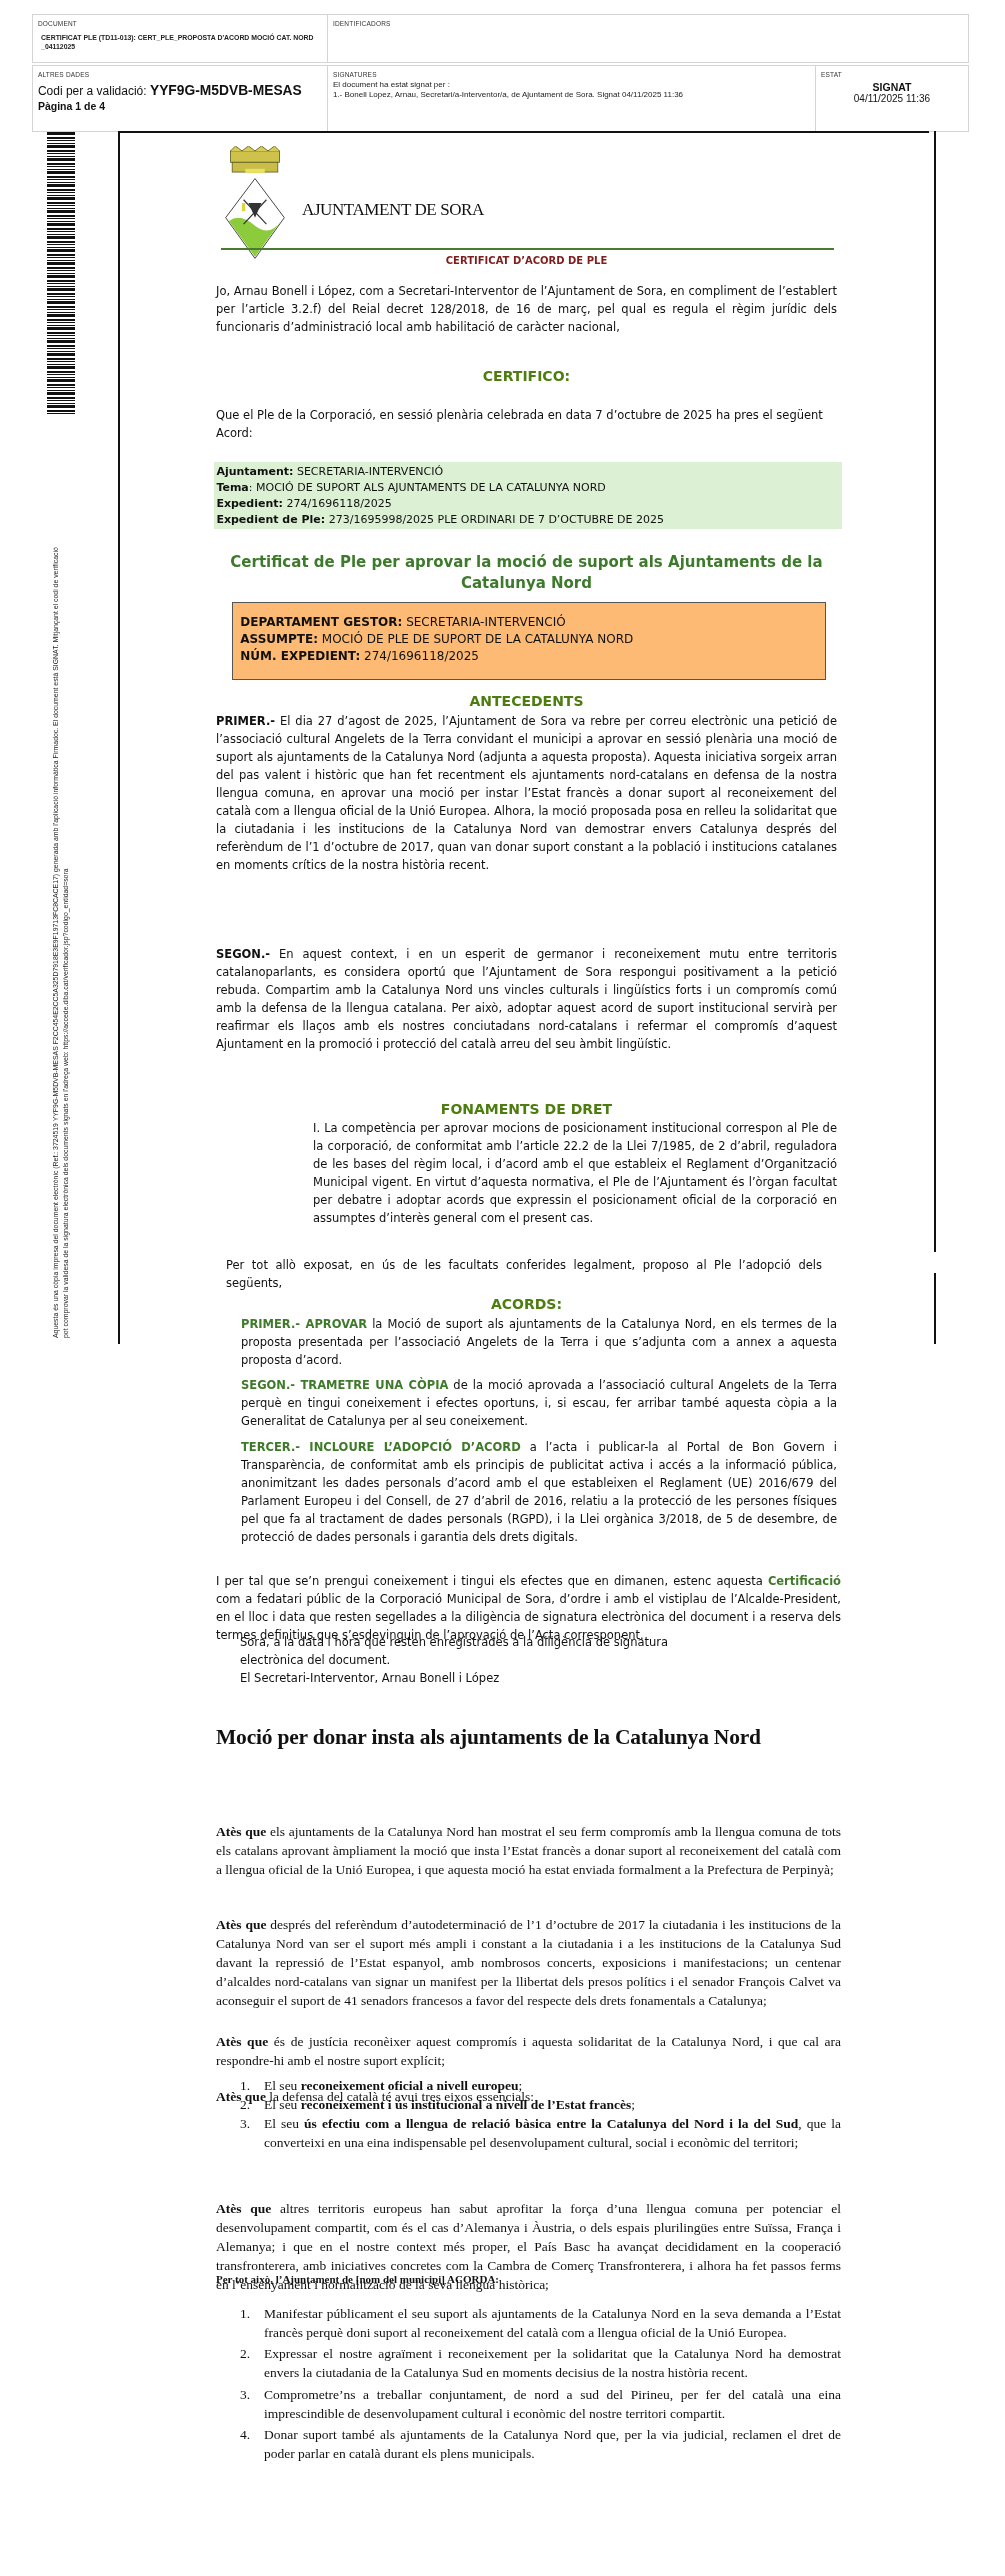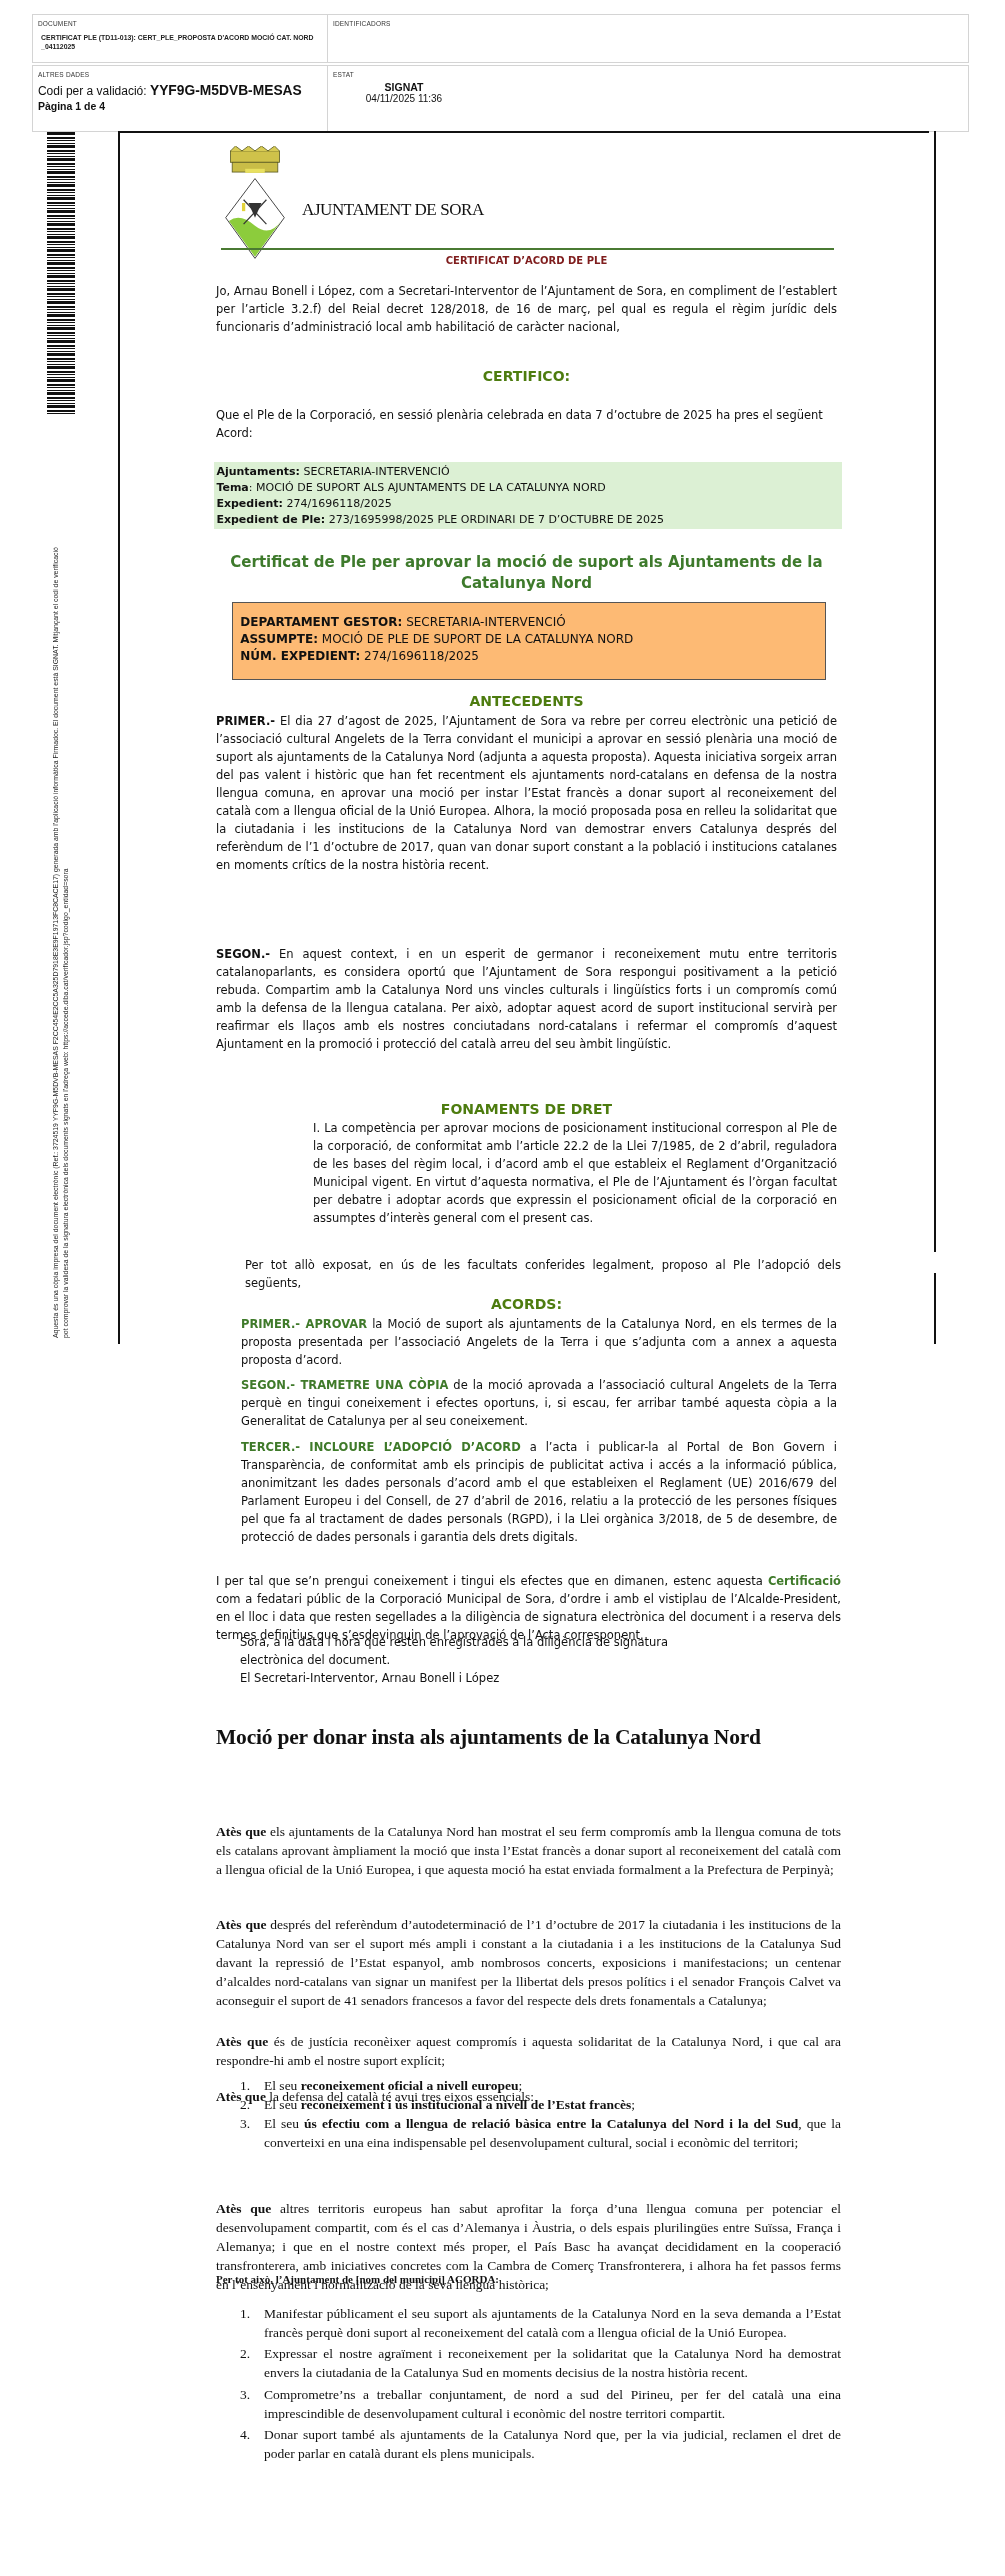--- a/index.html
+++ b/index.html
@@ -73,21 +73,21 @@
   .t-subtitle .h-center { color: #3e7a2c; font-size: 15px; line-height: 21px; }
 
   .gestor-box { position: absolute; left: 232px; top: 602px; width: 594px; height: 78px;
     background: #fdba74; border: 0.8px solid #555; padding: 11.4px 7.3px; font-size: 12px; line-height: 17px; }
 
   .t-antecedents { top: 692px; }
   .t-primer { top: 712px; }
   .t-segon { top: 945px; }
   .t-fonaments { top: 1100px; }
   .t-fon1 { top: 1119px; left: 313px; width: 524px; }
-  .t-pertot { top: 1256px; left: 245px; width: 596px; }
+  .t-pertot { top: 1256px; left: 226px; width: 596px; }
   .t-acords { top: 1295px; }
   .t-acord1 { top: 1315px; left: 241px; width: 596px; }
   .t-acord2 { top: 1376px; left: 241px; width: 596px; }
   .t-acord3 { top: 1438px; left: 241px; width: 596px; }
   .t-final { top: 1572px; left: 216px; width: 625px; }
   .t-sig { top: 1633px; left: 240px; width: 600px; text-align: left; }
   .t-sig p { text-align: left; }
 
   
   .annex { position: absolute; left: 216px; width: 625px; font-family: "Liberation Serif", serif;
@@ -123,20 +123,25 @@
   </div>
   <div class="meta-row r2">
     <div class="meta-cell c-altres">
       <div class="meta-label">ALTRES DADES</div>
       <div class="validation">
         <span>Codi per a validació:</span>
         <b>YYF9G-M5DVB-MESAS</b>
       </div>
       <div class="pages">Pàgina 1 de 4</div>
     </div>
+    <div class="meta-cell c-sign">
+      <div class="meta-label">SIGNATURES</div>
+      <div class="sign-intro">El document ha estat signat per :</div>
+      <div class="sign-line">1.- Bonell Lopez, Arnau, Secretari/a-Interventor/a, de Ajuntament de Sora. Signat 04/11/2025 11:36</div>
+    </div>
     <div class="meta-cell c-estat">
       <div class="meta-label">ESTAT</div>
       <div class="estat-status">SIGNAT</div>
       <div class="estat-date">04/11/2025 11:36</div>
     </div>
   </div>
 </div>
 
 <div class="barcode"></div>
 <div class="vtext vt1">Aquesta és una còpia impresa del document electrònic (Ref.: 3724519 YYF9G-M5DVB-MESAS F2CC454E2CC5A325D7918E3E9F19713FC8CACE17) generada amb l'aplicació informàtica Firmadoc. El document està SIGNAT. Mitjançant el codi de verificació</div>
@@ -169,21 +174,21 @@
   <p>Jo, Arnau Bonell i López, com a Secretari-Interventor de l’Ajuntament de Sora, en compliment de l’establert per l’article 3.2.f) del Reial decret 128/2018, de 16 de març, pel qual es regula el règim jurídic dels funcionaris d’administració local amb habilitació de caràcter nacional,</p>
 </div>
 <div class="cert t-certifico">
   <div class="h-center h-green">CERTIFICO:</div>
 </div>
 <div class="cert t-que">
   <p style="text-align:left">Que el Ple de la Corporació, en sessió plenària celebrada en data 7 d’octubre de 2025 ha pres el següent Acord:</p>
 </div>
 
 <div class="info-band">
-  <div><b>Ajuntaments:</b><span> SECRETARIA-INTERVENCIÓ</span></div>
+  <div><b>Ajuntament:</b><span> SECRETARIA-INTERVENCIÓ</span></div>
   <div><b>Tema</b><span>: MOCIÓ DE SUPORT ALS AJUNTAMENTS DE LA CATALUNYA NORD</span></div>
   <div><b>Expedient:</b><span> 274/1696118/2025</span></div>
   <div><b>Expedient de Ple:</b><span> 273/1695998/2025 PLE ORDINARI DE 7 D’OCTUBRE DE 2025</span></div>
 </div>
 
 <div class="cert t-subtitle">
   <div class="h-center">Certificat de Ple per aprovar la moció de suport als Ajuntaments de la Catalunya Nord</div>
 </div>
 
 <div class="gestor-box">

